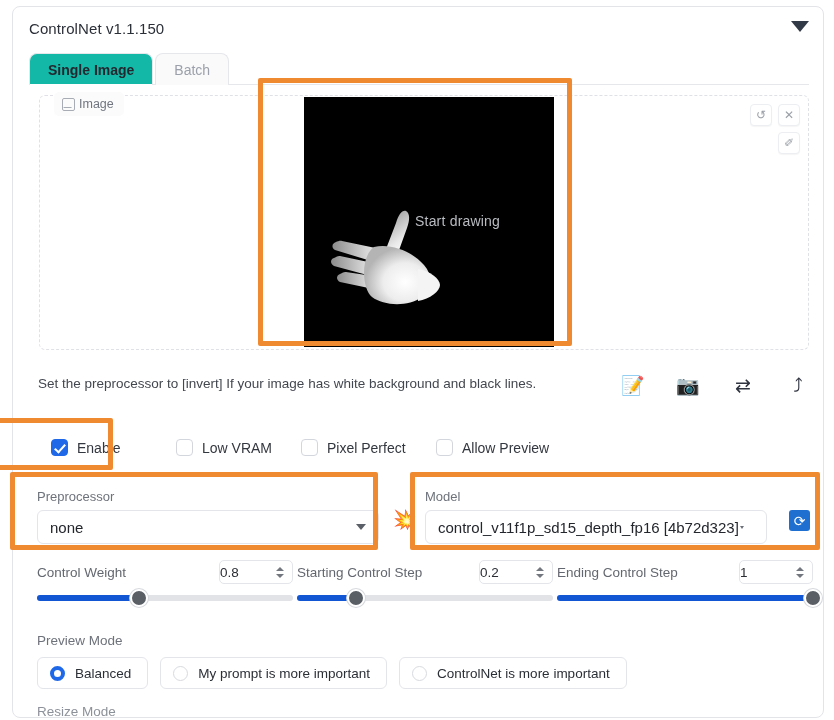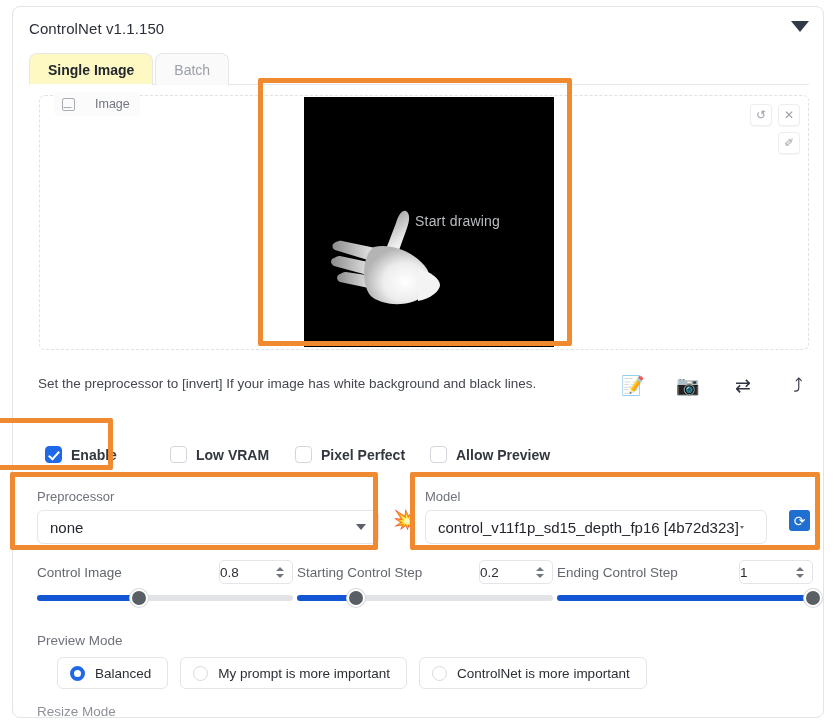--- a/index.html
+++ b/index.html
@@ -63,21 +63,21 @@
     color: #9ba0aa;
     background: #fafafa;
     border: 1px solid #e6e7eb;
     border-bottom: none;
     border-radius: 8px 8px 0 0;
     margin-right: 2px;
     cursor: pointer;
   }
   .tab.active {
     color: #23272f;
-    background: #fef9c3;
+    background: #14b8a6;
     font-weight: 600;
     position: relative;
   }
   .tab.active::after {
     content: "";
     position: absolute;
     left: 0; right: 0; bottom: -1px;
     height: 2px;
     background: #ffffff;
   }
@@ -89,21 +89,21 @@
     width: 770px; height: 255px;
     background: #ffffff;
     border: 1px dashed #e0e1e6;
     border-radius: 6px;
   }
   .img-tab {
     position: absolute;
     left: 14px; top: -4px;
     height: 24px;
     padding: 0 10px 0 8px;
-    display: flex; align-items: center; gap: 20px;
+    display: flex; align-items: center; gap: 4px;
     background: #fbfbfc;
     border-radius: 5px;
     font-size: 12.5px;
     color: #70757f;
   }
   .pic-icon {
     width: 13px; height: 13px;
     border: 1.2px solid #a8acb4;
     border-radius: 2px;
     position: relative;
@@ -170,23 +170,23 @@
     font-size: 19px;
     line-height: 1;
     cursor: pointer;
     color: #2f3340;
     width: 30px; text-align: center;
   }
 
   
   .check-row {
     position: absolute;
-    left: 32px; top: 432px;
+    left: 38px; top: 432px;
     width: 520px; height: 24px;
-    display: flex; align-items: flex-end; font-weight: bold;
+    display: flex; align-items: flex-start;
   }
   .chk-item {
     display: flex; align-items: center; gap: 9px;
     cursor: pointer;
     font-size: 14px;
     color: #33373f;
   }
   .chk-box {
     width: 17px; height: 17px;
     border: 1.5px solid #d3d6dc;
@@ -334,21 +334,21 @@
   
   .cm-label {
     position: absolute;
     left: 24px; top: 626px;
     font-size: 13.5px;
     color: #6e727b;
   }
   .radio-row {
     position: absolute;
     left: 24px; top: 650px;
-    display: flex; gap: 12px; margin-left: 20px;
+    display: flex; gap: 12px;
   }
   .radio-pill {
     height: 32px;
     padding: 0 16px 0 12px;
     background: #ffffff;
     border: 1px solid #e4e5ea;
     border-radius: 6px;
     display: flex; align-items: center; gap: 10px;
     font-size: 13.5px;
     color: #2b2f36;
@@ -507,21 +507,21 @@
       <div class="select-box">
         <span class="select-val">control_v11f1p_sd15_depth_fp16 [4b72d323]</span>
         <span class="caret tiny"></span>
       </div>
     </div>
 
     <div class="refresh-btn">⟳</div>
 
     <div class="slider-group" style="left:24px; top:552px; width:256px;">
       <div class="sl-head">
-        <span class="sl-label">Control Image</span>
+        <span class="sl-label">Control Weight</span>
         <div class="num-box">
           <span class="num-val">0.8</span>
           <span class="spinner">
             <span class="sp-up"></span>
             <span class="sp-dn"></span>
           </span>
         </div>
       </div>
       <div class="track">
         <div class="fill" style="width:40%"></div>

